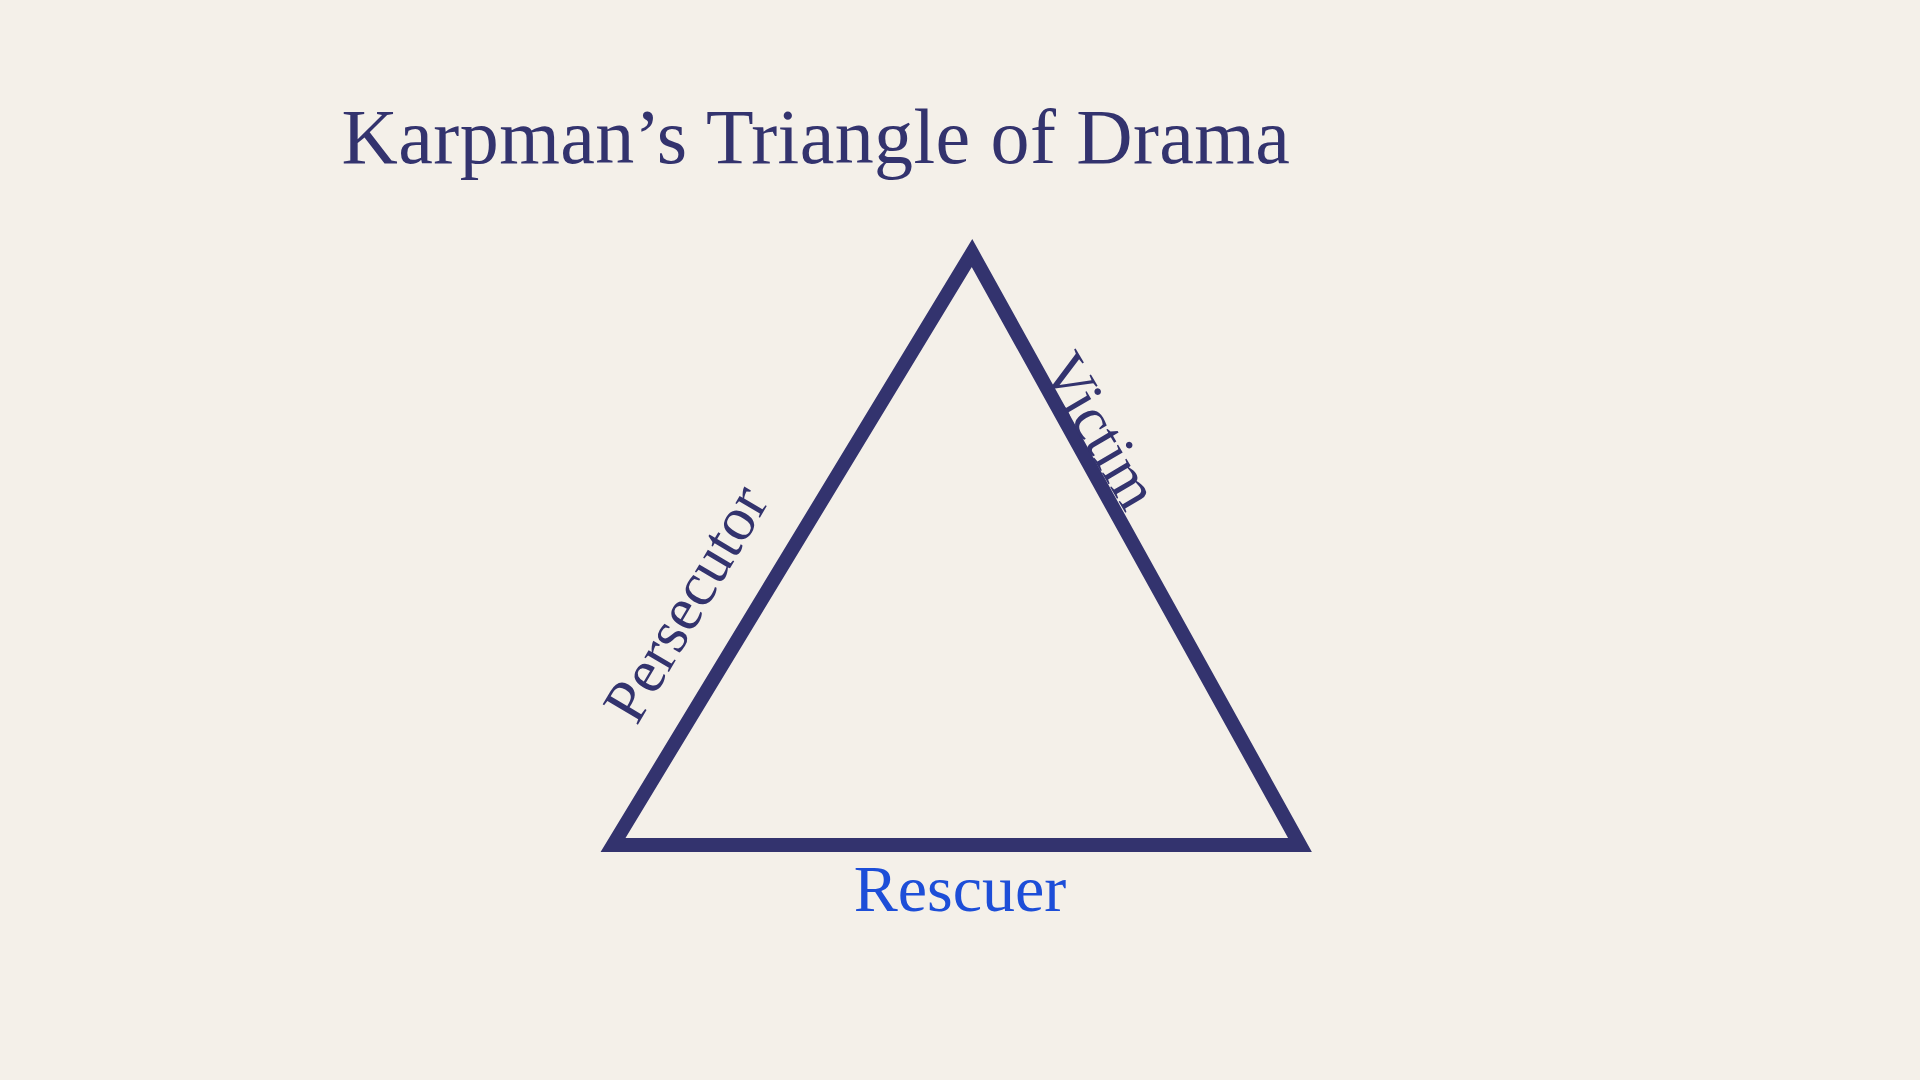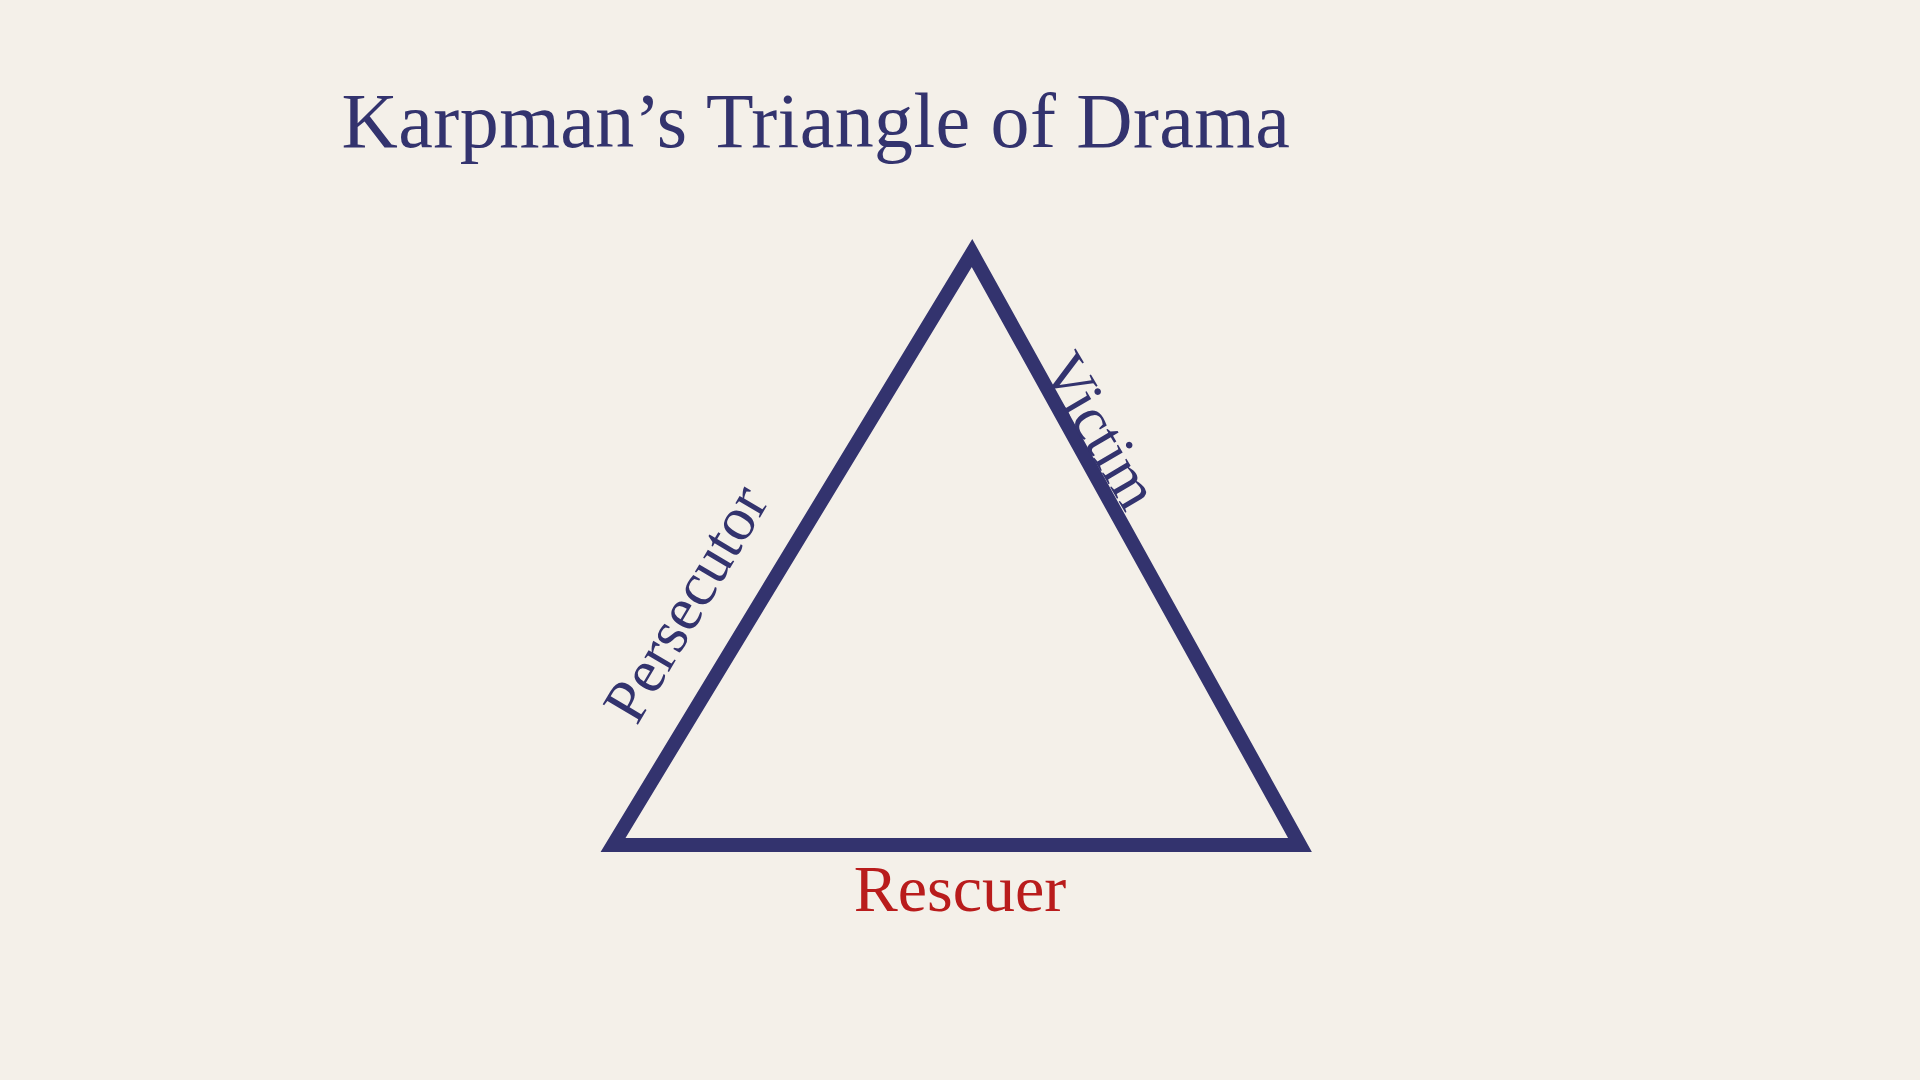--- a/index.html
+++ b/index.html
@@ -19,21 +19,21 @@
     position: relative;
     width: 1920px;
     height: 1080px;
     background: #F4F0E9;
   }
 
   
   .title {
     position: absolute;
     left: 0;
-    top: 80px;
+    top: 96px;
     width: 1632px;
     text-align: center;
     font-family: "Liberation Serif", "DejaVu Serif", serif;
     font-size: 78px;
     font-weight: 400;
     line-height: 1.05;
     letter-spacing: 0.4px;
     color: #33336E;
     white-space: nowrap;
     -webkit-font-smoothing: antialiased;
@@ -94,15 +94,15 @@
   <div class="title" style="color: rgb(51, 51, 110);">Karpman’s Triangle of Drama</div>
 
   <svg class="triangle-svg" viewBox="0 0 1920 1080" xmlns="http://www.w3.org/2000/svg" aria-hidden="true">
     <polygon id="triangle-polygon" points="972,253 1300,845 613,845" fill="none" stroke="#33336E" stroke-width="14" stroke-linejoin="miter" stroke-miterlimit="12"></polygon>
   </svg>
 
   <div class="edge-label label-persecutor" style="color: rgb(51, 51, 110); transform: rotate(-59.5deg);">Persecutor</div>
 
   <div class="edge-label label-victim" style="color: rgb(51, 51, 110); transform: rotate(59.5deg);">Victim</div>
 
-  <div class="edge-label label-rescuer" style="color: #b91c1c;">Rescuer</div>
+  <div class="edge-label label-rescuer" style="color: #1d4ed8;">Rescuer</div>
 
 </div>
 
 </body></html>

